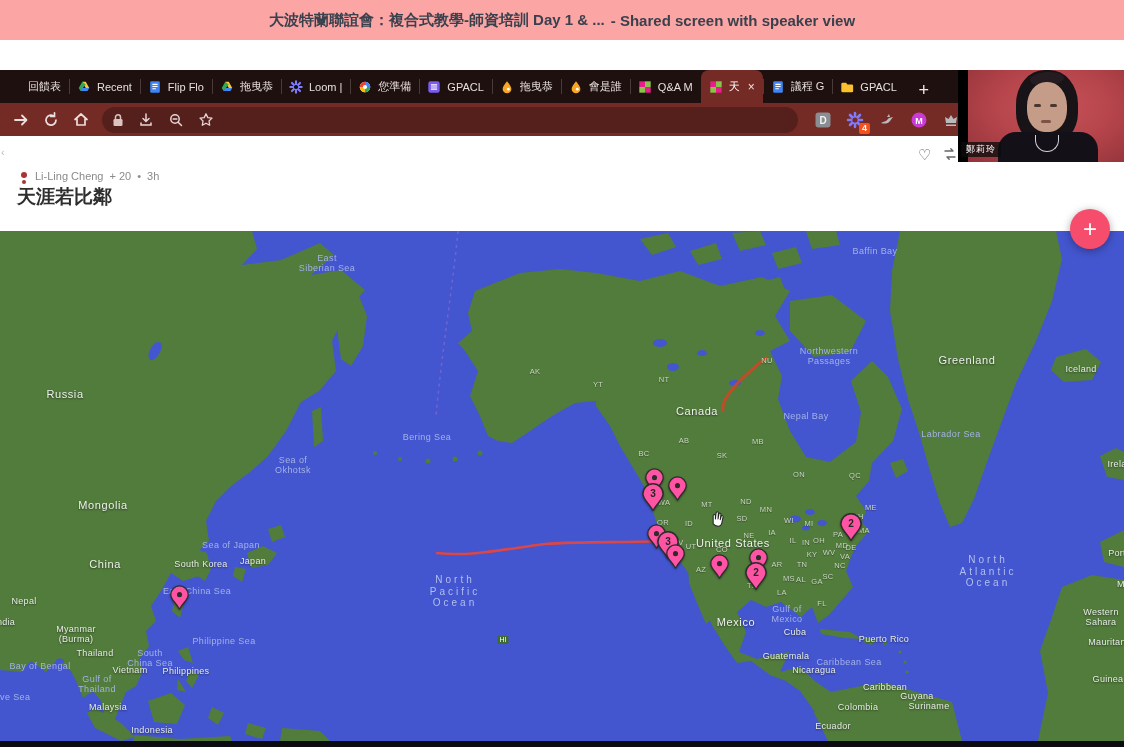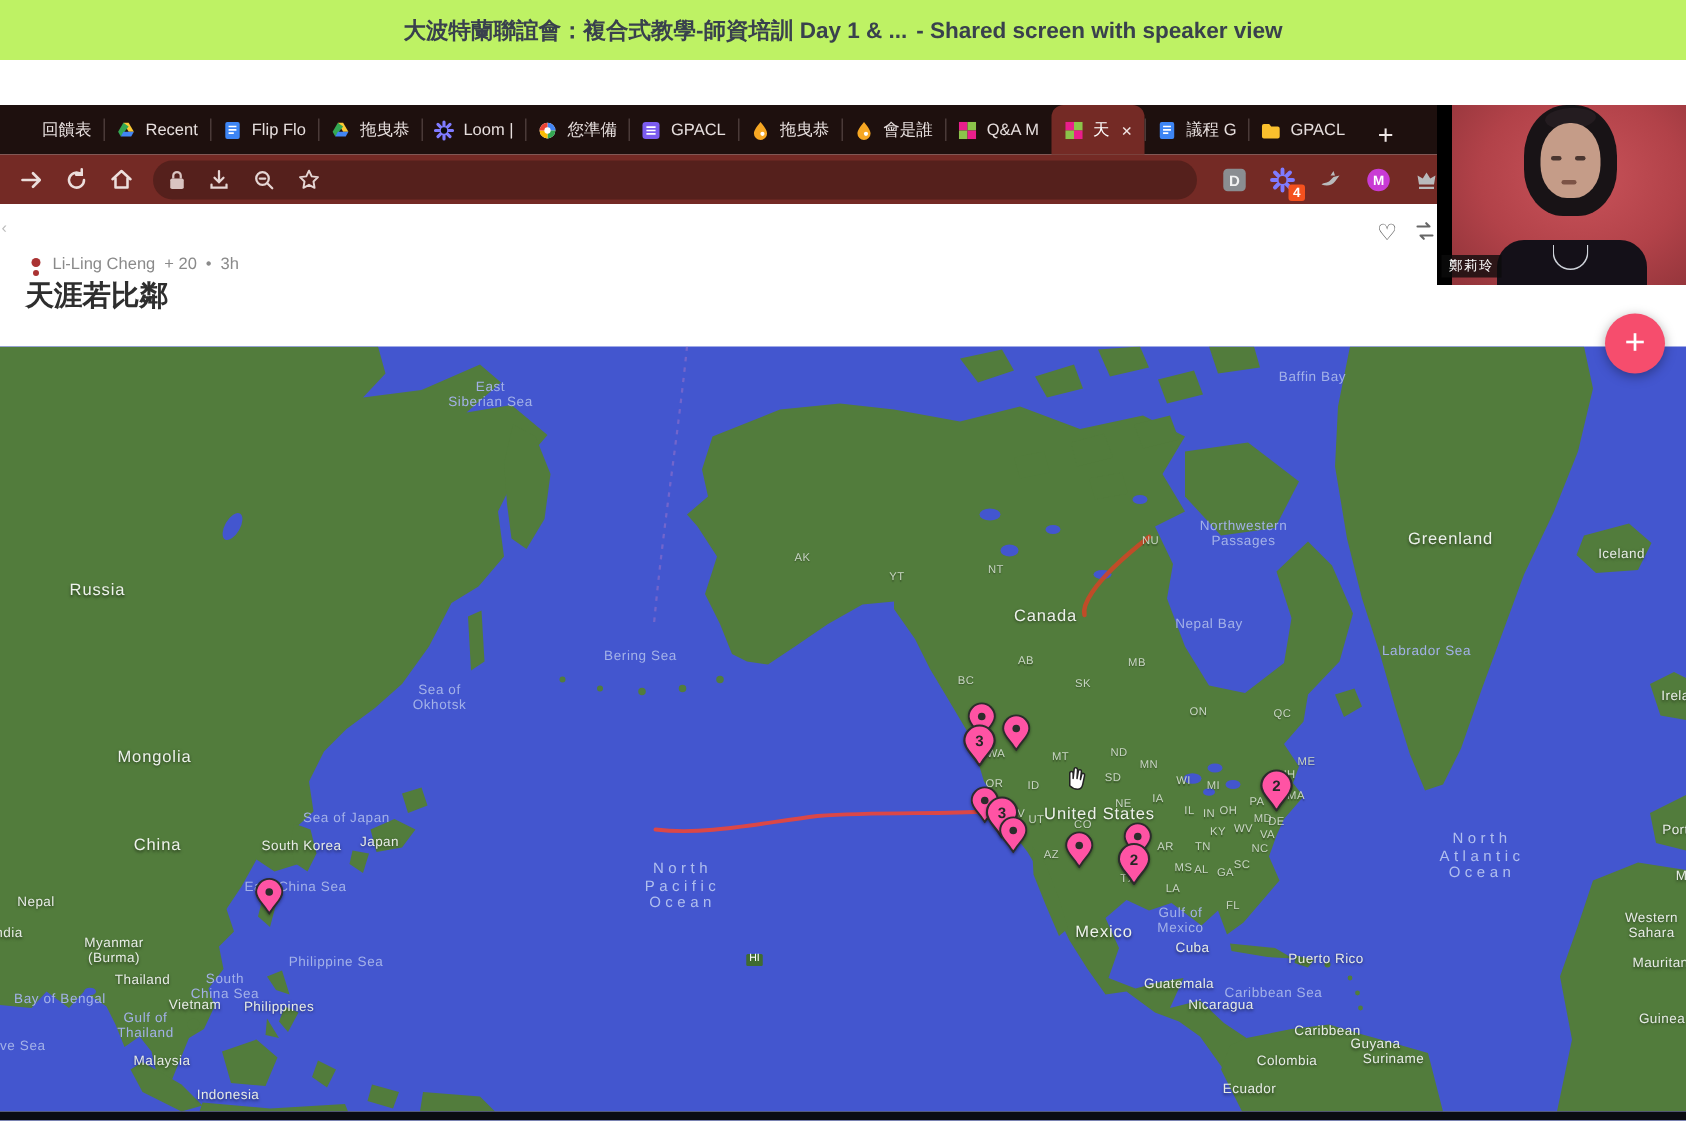--- a/index.html
+++ b/index.html
@@ -1,19 +1,19 @@
 <!DOCTYPE html>
 <html><head>
 <meta charset="utf-8">
 <style>
   html,body{margin:0;padding:0;}
   body{width:1124px;height:747px;position:relative;overflow:hidden;background:#fff;
        font-family:"Liberation Sans","DejaVu Sans",sans-serif;}
   
-  .titlebar{position:absolute;left:0;top:0;width:1124px;height:40px;background:#bef264;
+  .titlebar{position:absolute;left:0;top:0;width:1124px;height:40px;background:#fca5a5;
             display:flex;align-items:center;justify-content:center;}
   .titlebar .t1{font-size:15px;font-weight:700;color:#39414d;}
   .titlebar .t2{font-size:15px;font-weight:600;color:#39414d;margin-left:6px;}
   
   .tabbar{position:absolute;left:0;top:70px;width:1124px;height:33px;background:#1e100e;
           display:flex;align-items:flex-end;}
   .tab{height:33px;display:flex;align-items:center;gap:6px;padding:0 8px;min-width:0;
        color:#e6dedd;font-size:11px;position:relative;flex:0 0 auto;cursor:default;}
   .tab:not(.active):not(:first-child)::before{content:"";position:absolute;left:0;top:9px;bottom:9px;
        width:1px;background:#4a3a38;}
@@ -61,21 +61,21 @@
   .maplabel.statebox{color:#fff;font-size:7px;background:#3f6b31;padding:0 2px;border-radius:1px;}
   .pin{position:absolute;width:19px;height:26px;}
   .pin.count{width:22px;height:29px;}
   .pin svg{display:block;width:100%;height:100%;filter:drop-shadow(0 1px 1px rgba(0,0,0,.4));}
   .cursor{position:absolute;width:18px;height:18px;}
   .fab{position:absolute;left:1070px;top:209px;width:40px;height:40px;border-radius:50%;
        background:#f64d6d;color:#fff;font-size:24px;display:flex;align-items:center;
        justify-content:center;box-shadow:0 2px 8px rgba(0,0,0,.35);z-index:30;}
   .bottomstrip{position:absolute;left:0;top:741px;width:1124px;height:6px;background:#0a0c12;}
   
-  .webcam{position:absolute;left:958px;top:70px;width:166px;height:120px;background:#000;z-index:40;}
+  .webcam{position:absolute;left:958px;top:70px;width:166px;height:92px;background:#000;z-index:40;}
   .vidarea{position:absolute;left:10px;top:0;right:0;bottom:0;overflow:hidden;
            background:radial-gradient(ellipse at 55% 40%,#c9535a 0%,#b24249 55%,#8f3339 100%);}
   .hair{position:absolute;left:48px;top:0px;width:62px;height:74px;background:#181316;
         border-radius:46% 46% 42% 42%;}
   .face{position:absolute;left:59px;top:12px;width:40px;height:50px;background:#c59c88;
         border-radius:48% 48% 44% 44%;}
   .shade{position:absolute;left:62px;top:2px;width:34px;height:14px;background:#241c20;
          border-radius:50%;transform:rotate(-4deg);}
   .eyeL,.eyeR{position:absolute;top:34px;width:7px;height:2.5px;background:#4a3630;border-radius:2px;}
   .eyeL{left:66px}.eyeR{left:82px}

